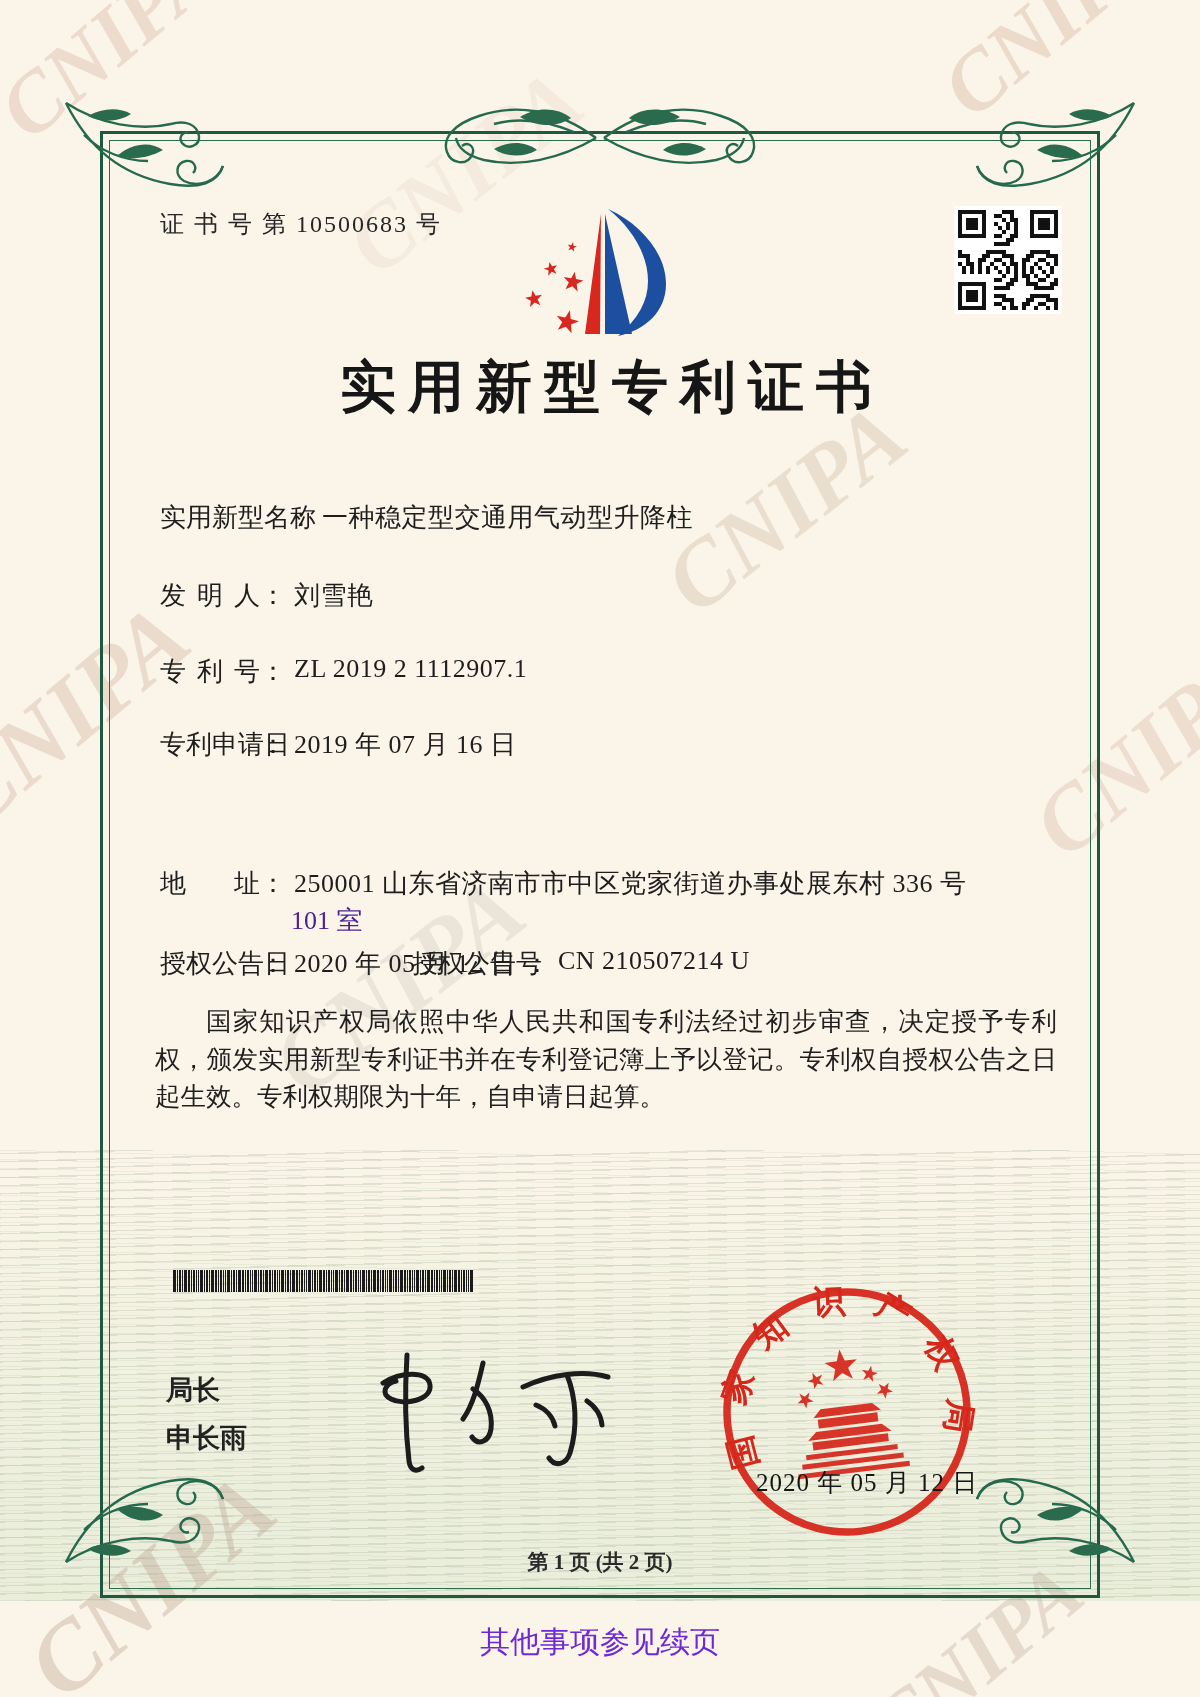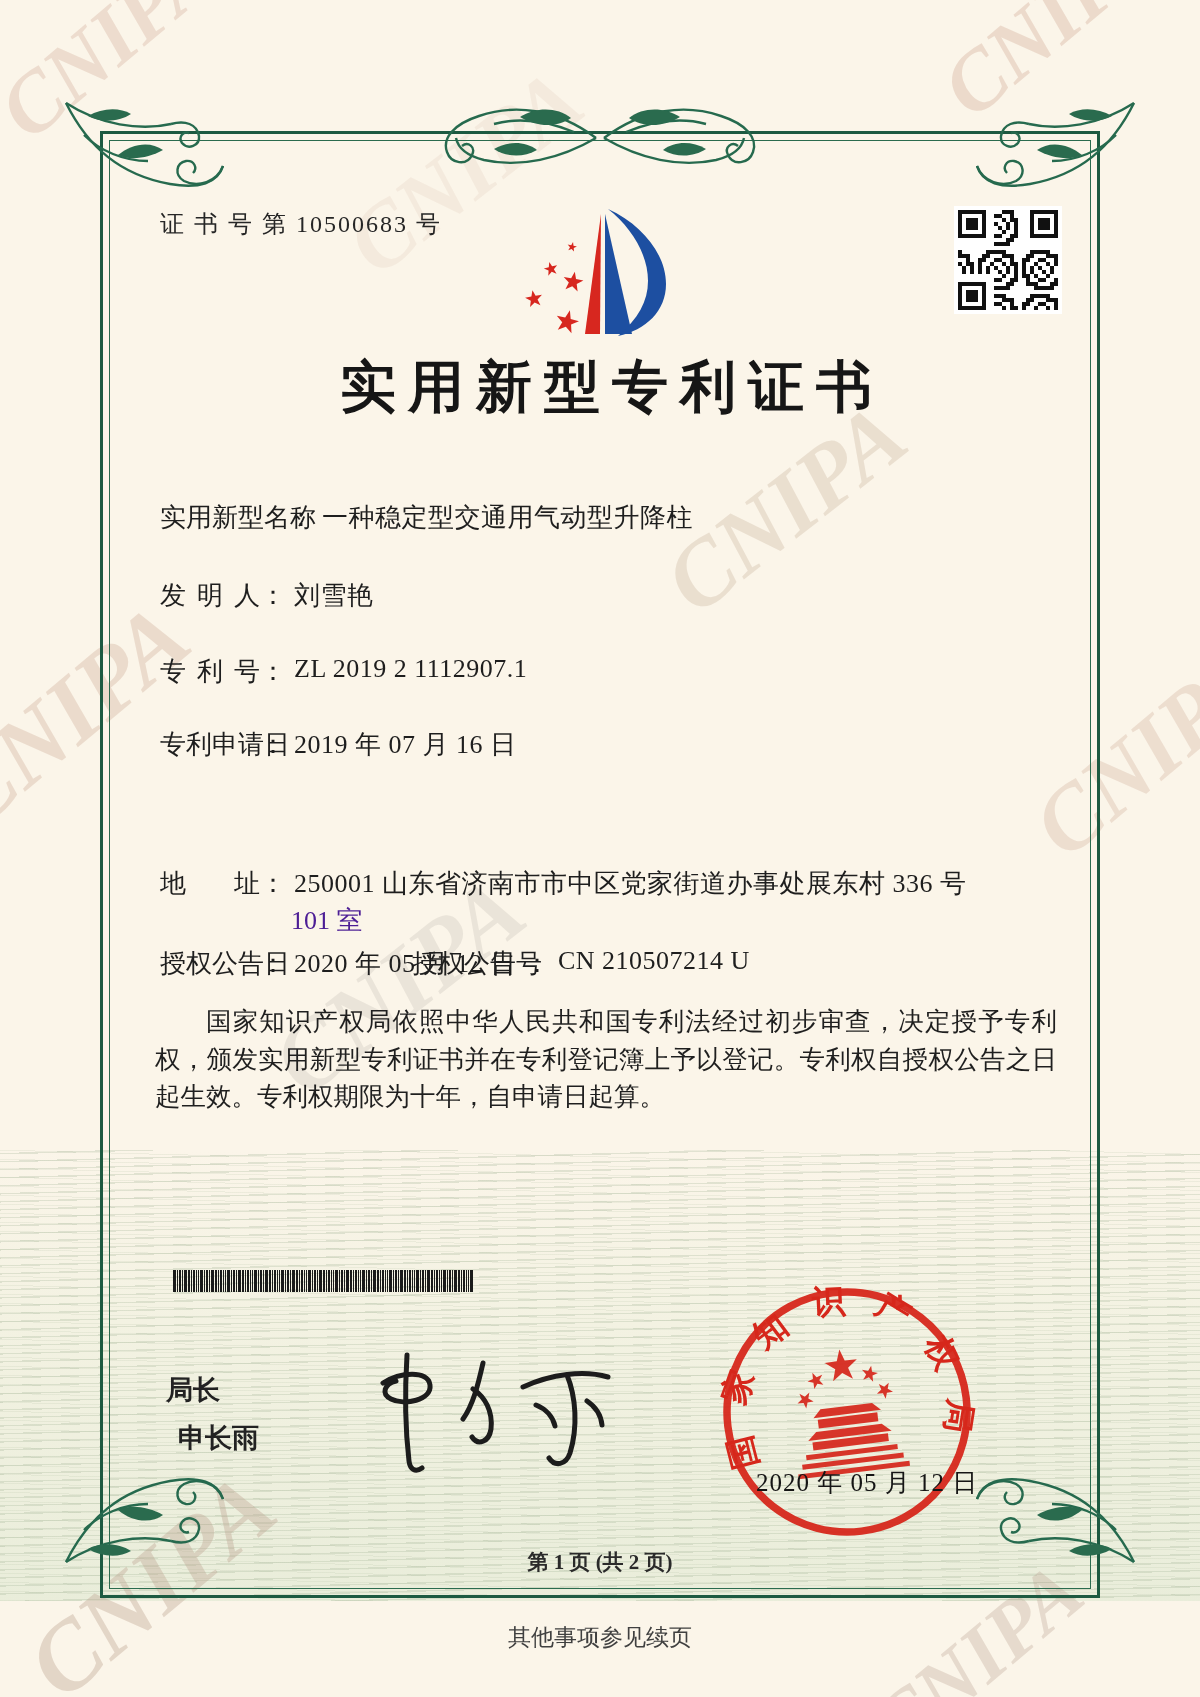--- a/index.html
+++ b/index.html
@@ -52,26 +52,26 @@
   .grant2{position:absolute;left:252px;top:0;}
   
   .body-text{position:absolute;left:150px;top:998px;width:912px;font-size:25.5px;
     line-height:37.5px;text-align:justify;color:#1f1f1f;}
   .body-text p{margin:5px;text-indent:2em;}
   
   .barcode{position:absolute;left:173px;top:1270px;width:307px;height:22px;}
   .director-title{position:absolute;left:166px;top:1372px;font-size:27px;font-weight:bold;
     font-family:Liberation Serif, serif;color:#222;}
   .director-name{position:absolute;left:166px;top:1420px;font-size:27px;font-weight:bold;
-    font-family:"Liberation Sans","DejaVu Sans",sans-serif;color:#222;margin-left:12px;}
+    font-family:"Liberation Sans","DejaVu Sans",sans-serif;color:#222;}
   .signature{position:absolute;left:355px;top:1345px;width:270px;height:140px;}
   .seal{position:absolute;left:717px;top:1282px;width:260px;height:260px;transform:rotate(-7deg);}
   .seal-date{position:absolute;left:756px;top:1466px;font-size:25px;letter-spacing:1px;color:#151515;z-index:5;}
   .page-info{position:absolute;left:100px;width:1000px;top:1548px;text-align:center;font-size:21px;color:#2a2a2a;font-weight:bold;}
-  .continuation{position:absolute;left:0;right:0;top:1622px;text-align:center;font-size:23px;color:#404040;}
+  .continuation{position:absolute;left:0;right:0;top:1622px;text-align:center;font-size:30px;color:#6d28d9;}
 </style>
 </head>
 <body>
 
 <div class="page">
 
   <div class="guilloche"></div>
   <div class="below-frame"></div>
 
   <div class="wm wm1">CNIPA</div>

